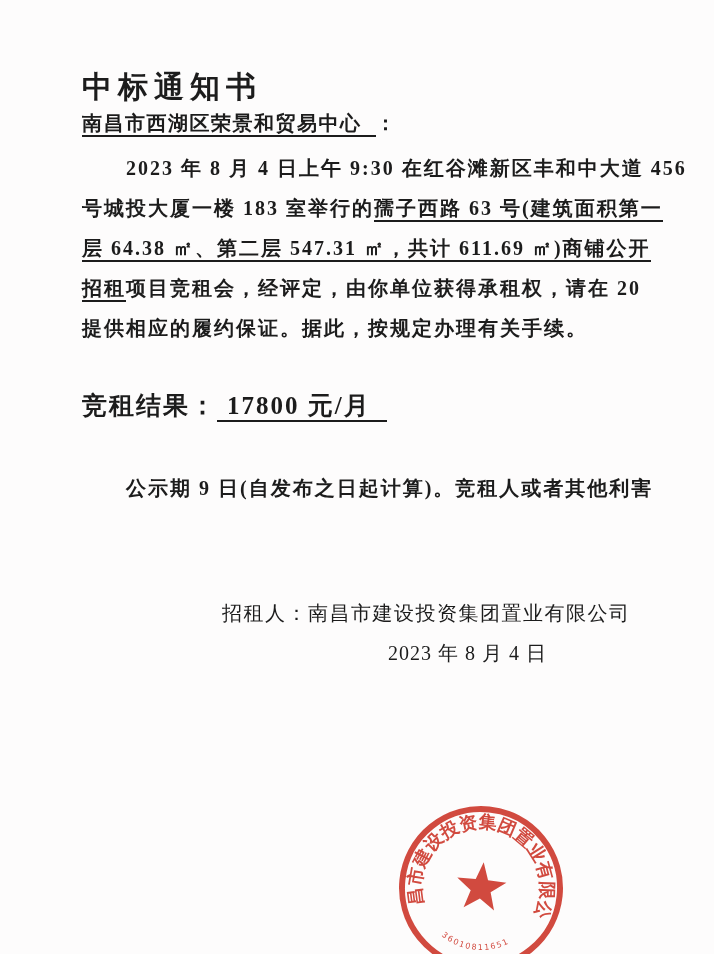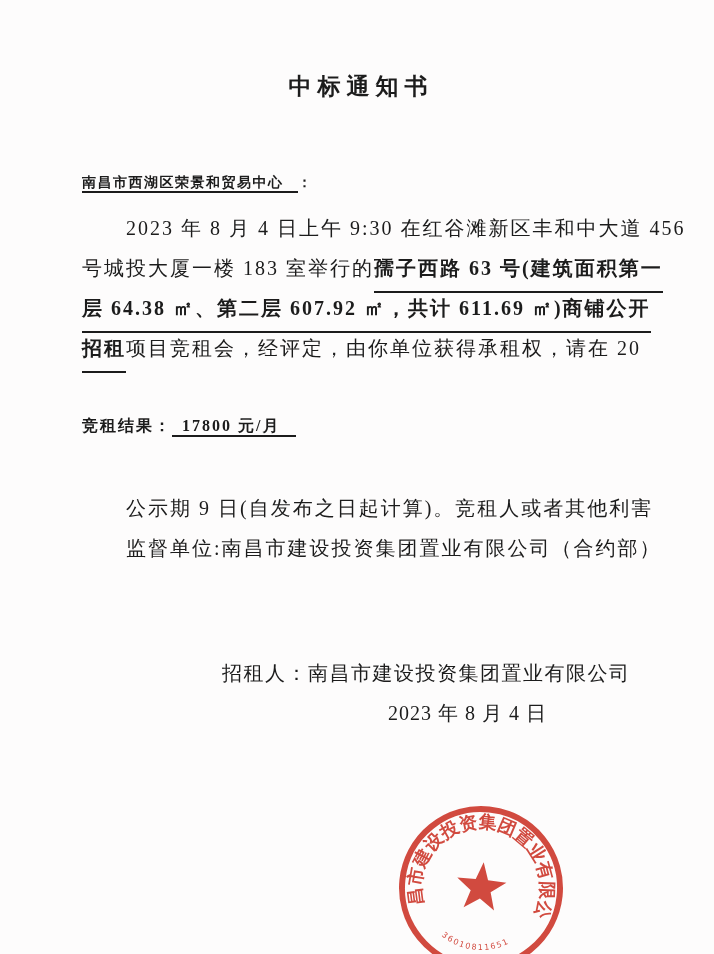--- a/index.html
+++ b/index.html
@@ -7,37 +7,35 @@
     width:714px;height:954px;overflow:hidden;
     background:#fdfcfc;
     font-family:"Liberation Serif","DejaVu Serif",serif;
     color:#1c1c1c;
     position:relative;
   }
   .page{position:relative;width:714px;height:954px;
     padding:0 74px 0 82px;box-sizing:border-box;}
   .title{
     margin:66px 0 0 0;
-    text-align:center;
-    font-size:23px;line-height:42px;
+    font-size:30px;line-height:42px;
     font-weight:bold;letter-spacing:6px;
   }
   .addressee{
-    margin-top:60px;
-    font-size:14px;line-height:30px;font-weight:bold;letter-spacing:1.5px;
+    font-size:20px;line-height:30px;font-weight:bold;letter-spacing:1.5px;
   }
   .addr-name{border-bottom:2px solid #1c1c1c;padding-right:14px;padding-bottom:1px;}
   .addr-colon{font-weight:bold;}
   .para{font-size:20px;letter-spacing:2px;}
   .body-para{margin-top:10px;}
   .doc-line{line-height:40px;white-space:nowrap;}
-  .seg-n{font-weight:normal;}
-  .seg-bu{font-weight:bold;border-bottom:2px solid #1c1c1c;padding-bottom:12px;}
+  .seg-n{font-weight:bold;}
+  .seg-bu{font-weight:bold;border-bottom:2px solid #1c1c1c;padding-bottom:1px;}
   .result-line{
-    margin-top:38px;font-size:16px;line-height:40px;
+    margin-top:38px;font-size:25px;line-height:40px;
     font-weight:bold;letter-spacing:2px;white-space:nowrap;
   }
   .result-value{border-bottom:2px solid #1c1c1c;padding:0 16px 1px 10px;}
   .notice-para{margin-top:42px;}
   .sig-line{
     margin-top:86px;margin-left:140px;
     font-size:20px;line-height:38px;letter-spacing:1.5px;white-space:nowrap;
   }
   .date-line{
     margin-top:2px;margin-left:306px;
@@ -68,29 +66,29 @@
 
 <div class="page">
 
   <h1 class="title">中标通知书</h1>
 
   <div class="addressee"><span class="addr-name">南昌市西湖区荣景和贸易中心</span><span class="addr-colon">：</span></div>
 
   <div class="para body-para">
       <div class="doc-line"><span class="seg-n">　　2023 年 8 月 4 日上午 9:30 在红谷滩新区丰和中大道 456</span></div>
       <div class="doc-line"><span class="seg-n">号城投大厦一楼 183 室举行的</span><span class="seg-bu">孺子西路 63 号(建筑面积第一</span></div>
-      <div class="doc-line"><span class="seg-bu">层 64.38 ㎡、第二层 607.92 ㎡，共计 611.69 ㎡)商铺公开</span></div>
+      <div class="doc-line"><span class="seg-bu">层 64.38 ㎡、第二层 547.31 ㎡，共计 611.69 ㎡)商铺公开</span></div>
       <div class="doc-line"><span class="seg-bu">招租</span><span class="seg-n">项目竞租会，经评定，由你单位获得承租权，请在 20</span></div>
+      <div class="doc-line"><span class="seg-n">提供相应的履约保证。据此，按规定办理有关手续。</span></div>
     </div>
 
   <div class="result-line"><span class="result-label">竞租结果：</span><span class="result-value">17800 元/月</span></div>
 
   <div class="para notice-para">
       <div class="doc-line"><span class="seg-n">　　公示期 9 日(自发布之日起计算)。竞租人或者其他利害</span></div>
-      <div class="doc-line"><span class="seg-n">　　监督单位:南昌市建设投资集团置业有限公司（合约部）</span></div>
     </div>
 
   <div class="sig-line">招租人：南昌市建设投资集团置业有限公司</div>
 
   <div class="date-line">2023 年 8 月 4 日</div>
 
   <div class="seal">
     <svg viewBox="0 0 170 170">
       <defs>
         <path id="sealCompanyArc" d="M 33.04 115 A 60 60 0 1 1 136.96 115" fill="none"></path>

